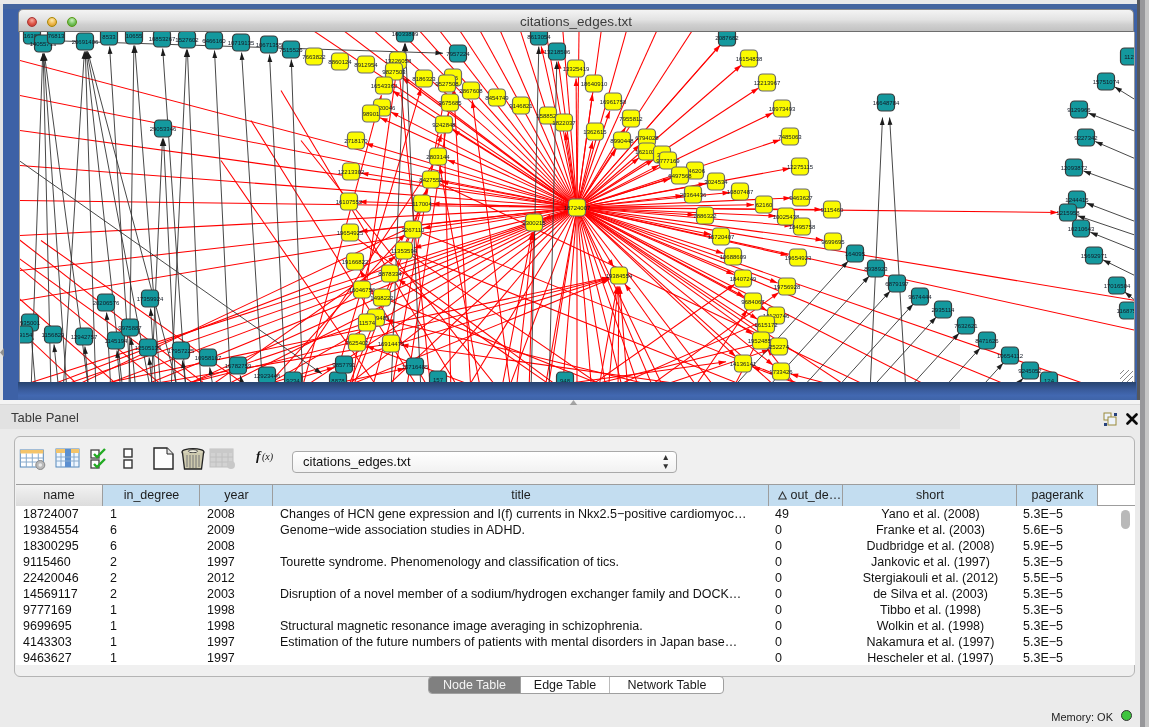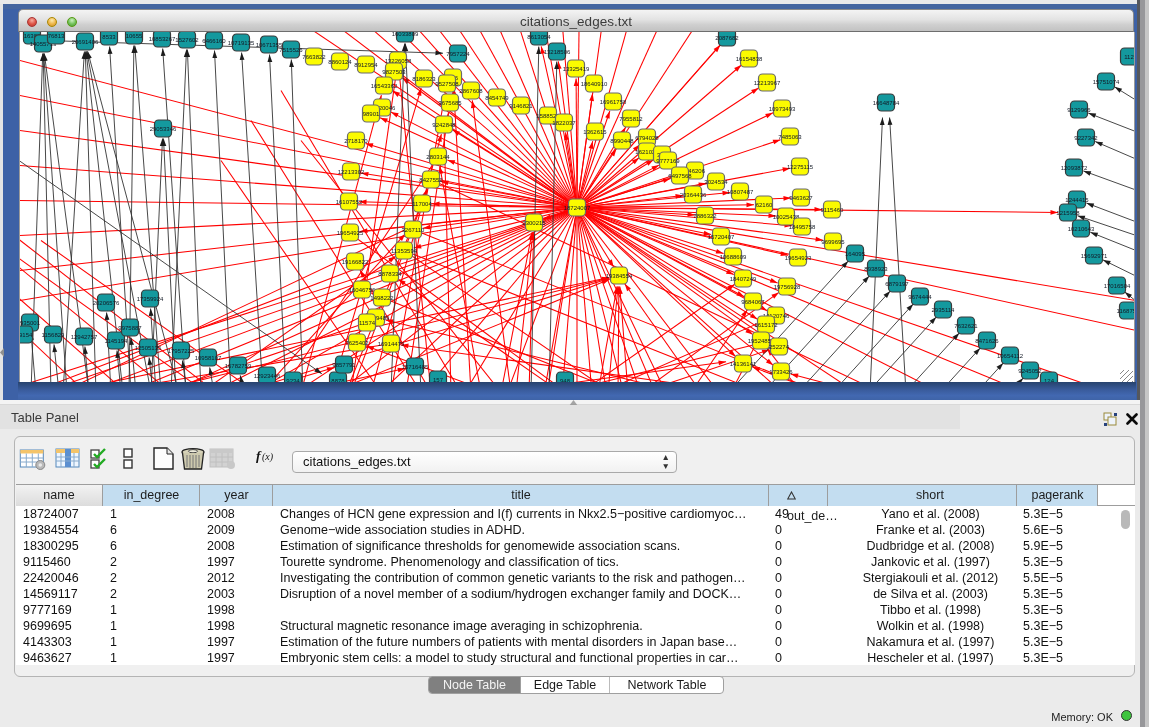--- a/index.html
+++ b/index.html
@@ -839,21 +839,21 @@
       </svg>
       <div id="combo">citations_edges.txt<div class="ud">▲<br>▼</div></div>
     </div>
     <div id="tablewrap">
       <div id="thead">
             <div id="theadblue"></div>
         <div class="hc" style="left:0;width:87px;background:linear-gradient(#f2f2f2,#dcdcdc);">name</div>
         <div class="hc" style="left:88px;width:96px;">in_degree</div>
         <div class="hc" style="left:185px;width:72px;">year</div>
         <div class="hc" style="left:258px;width:495px;">title</div>
-        <div class="hc" style="left:754px;width:58px;text-align:left;padding-left:17px;"><svg width="9" height="9" viewBox="0 0 9 9" style="vertical-align:-0.5px">
+        <div class="hc" style="left:754px;width:73px;text-align:left;padding-left:8px;"><svg width="9" height="9" viewBox="0 0 9 9" style="vertical-align:-0.5px">
                 <polygon points="4.5,1 8.3,8 0.7,8" fill="none" stroke="#333" stroke-width="1.1"></polygon>
               </svg> out_de…</div>
         <div class="hc" style="left:828px;width:173px;">short</div>
         <div class="hc" style="left:1002px;width:80px;">pagerank</div>
       </div>
       <div id="rowsarea">
 <div class="trow">
               <div class="c c0">18724007</div>
               <div class="c c1">1</div>
               <div class="c c2">2008</div>
@@ -868,39 +868,37 @@
               <div class="c c2">2009</div>
               <div class="c c3">Genome−wide association studies in ADHD.</div>
               <div class="c c4">0</div>
               <div class="c c5s">Franke et al. (2003)</div>
               <div class="c c6">5.6E−5</div>
             </div>
 <div class="trow">
               <div class="c c0">18300295</div>
               <div class="c c1">6</div>
               <div class="c c2">2008</div>
-              <div class="c c3">Estimation of significance thresholds for genomewide association scans.</div>
               <div class="c c4">0</div>
               <div class="c c5s">Dudbridge et al. (2008)</div>
               <div class="c c6">5.9E−5</div>
             </div>
 <div class="trow">
               <div class="c c0">9115460</div>
               <div class="c c1">2</div>
               <div class="c c2">1997</div>
               <div class="c c3">Tourette syndrome. Phenomenology and classification of tics.</div>
               <div class="c c4">0</div>
               <div class="c c5s">Jankovic et al. (1997)</div>
               <div class="c c6">5.3E−5</div>
             </div>
 <div class="trow">
               <div class="c c0">22420046</div>
               <div class="c c1">2</div>
               <div class="c c2">2012</div>
-              <div class="c c3">Investigating the contribution of common genetic variants to the risk and pathogen…</div>
               <div class="c c4">0</div>
               <div class="c c5s">Stergiakouli et al. (2012)</div>
               <div class="c c6">5.5E−5</div>
             </div>
 <div class="trow">
               <div class="c c0">14569117</div>
               <div class="c c1">2</div>
               <div class="c c2">2003</div>
               <div class="c c3">Disruption of a novel member of a sodium/hydrogen exchanger family and DOCK…</div>
               <div class="c c4">0</div>
@@ -930,21 +928,20 @@
               <div class="c c2">1997</div>
               <div class="c c3">Estimation of the future numbers of patients with mental disorders in Japan base…</div>
               <div class="c c4">0</div>
               <div class="c c5s">Nakamura et al. (1997)</div>
               <div class="c c6">5.3E−5</div>
             </div>
 <div class="trow">
               <div class="c c0">9463627</div>
               <div class="c c1">1</div>
               <div class="c c2">1997</div>
-              <div class="c c3">Embryonic stem cells: a model to study structural and functional properties in car…</div>
               <div class="c c4">0</div>
               <div class="c c5s">Hescheler et al. (1997)</div>
               <div class="c c6">5.3E−5</div>
             </div>
       </div>
       <div id="vscroll"></div>
     </div>
   </div>
   <div id="tabs">
     <div class="seg" id="seg1">Node Table</div>

